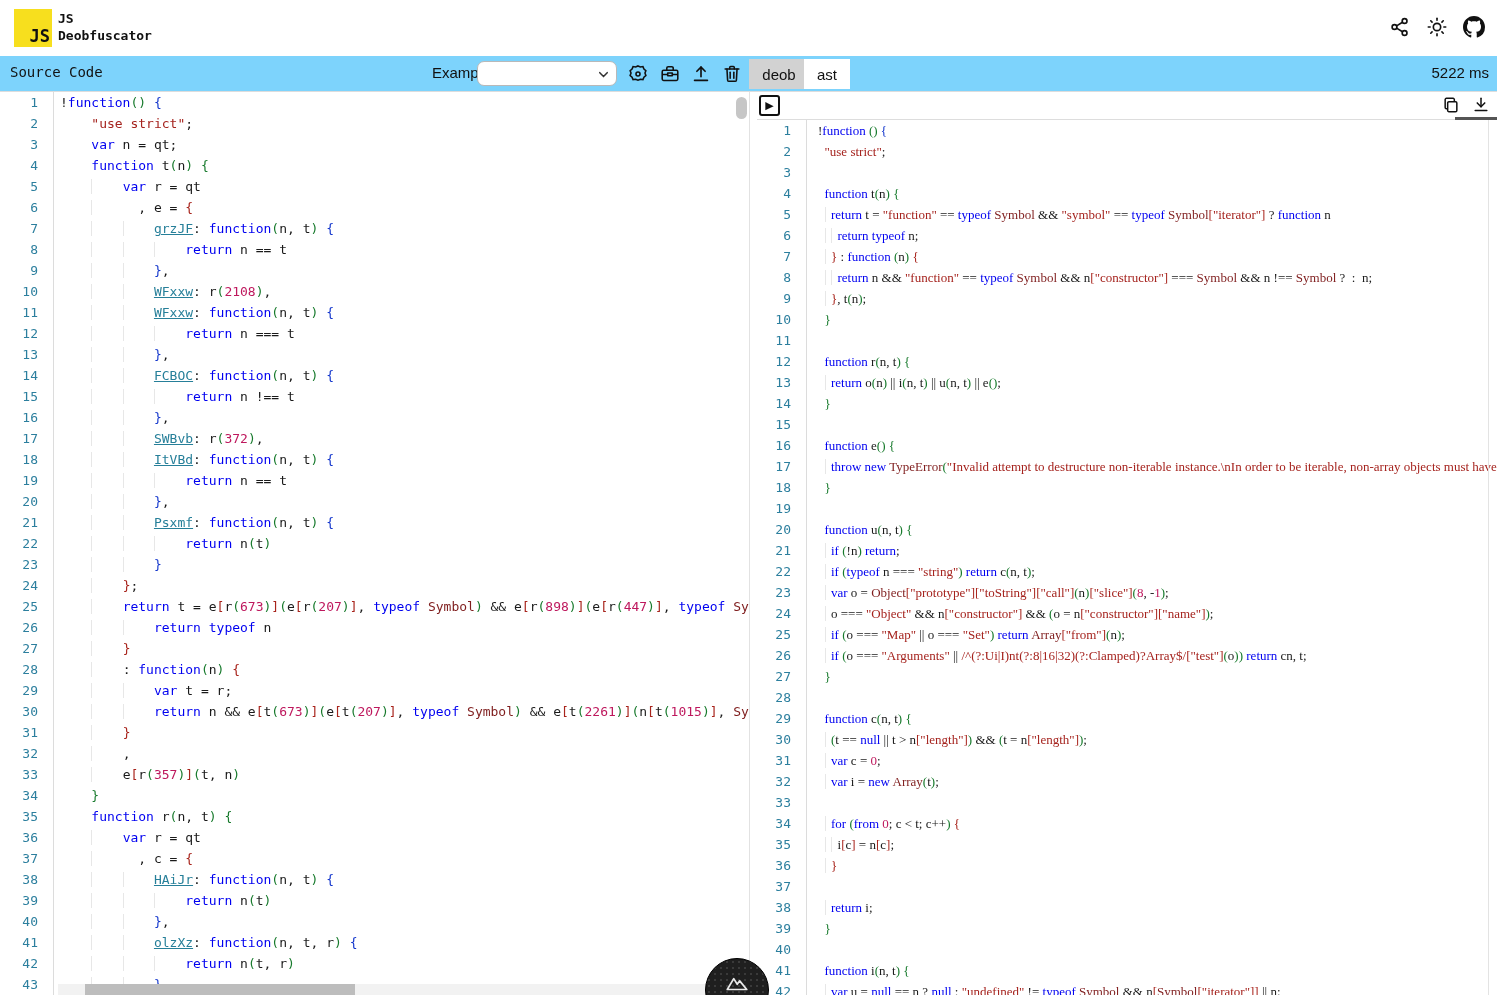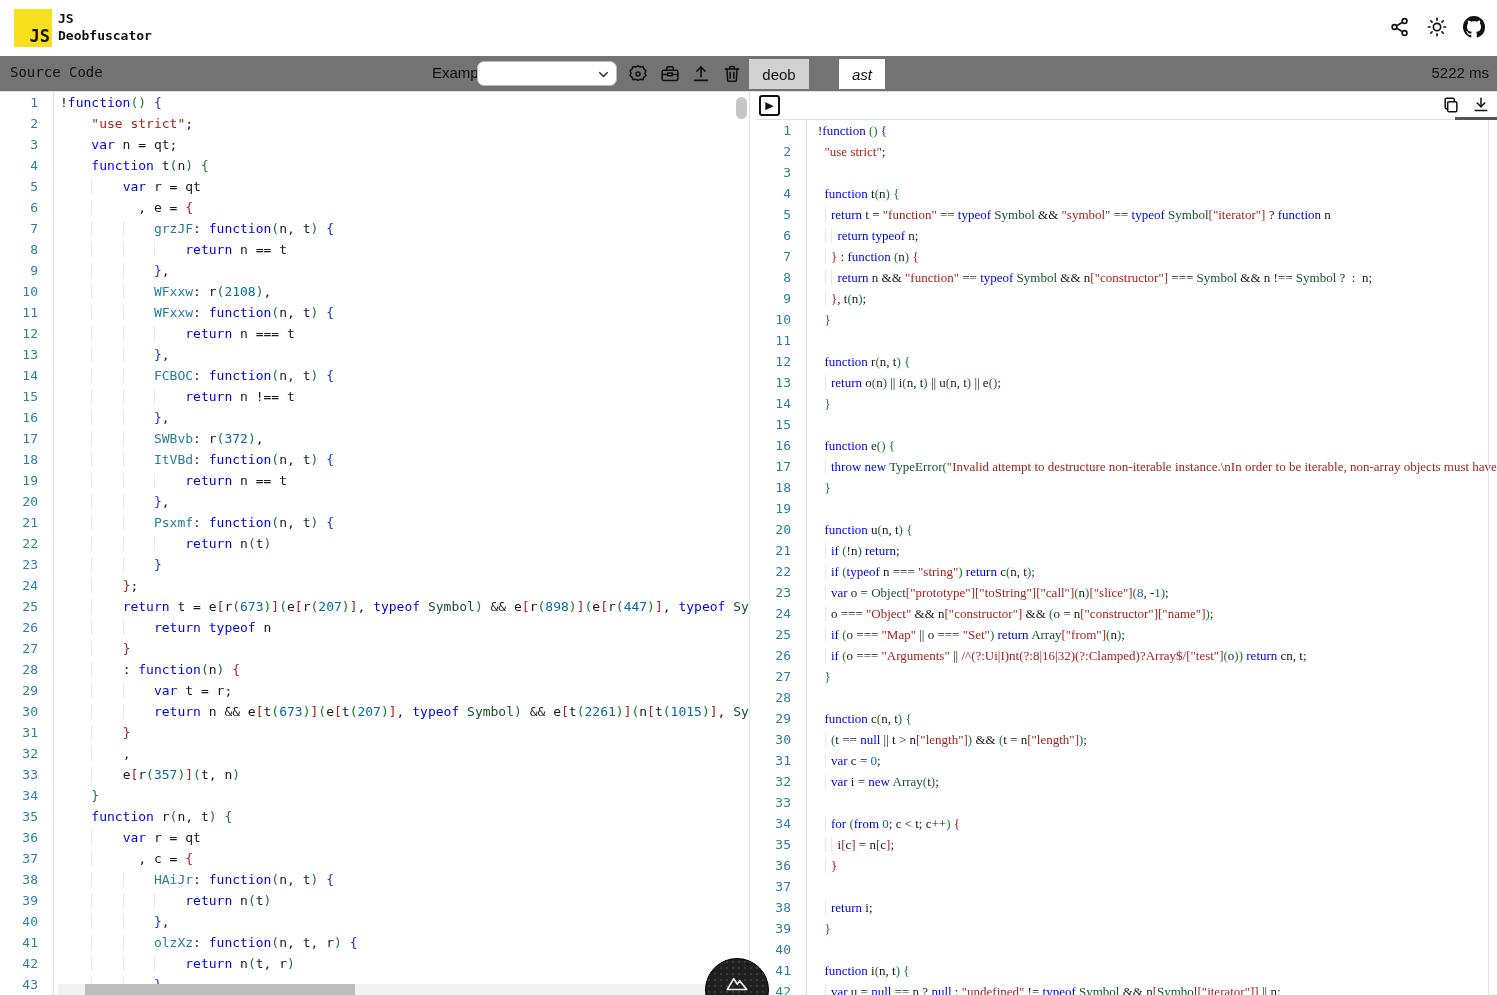--- a/index.html
+++ b/index.html
@@ -10,48 +10,48 @@
   #header { position:absolute; left:0; top:0; width:1497px; height:56px; background:#fff; }
   #logo { position:absolute; left:14px; top:9px; width:38px; height:38px; background:#f7df1e;
     display:flex; align-items:flex-end; justify-content:flex-end; }
   #logo span { font-family:"DejaVu Sans Mono", monospace; font-weight:bold; font-size:17px; padding:0 2px 1px 0; }
   #apptitle { position:absolute; left:58px; top:10px; font-family:"DejaVu Sans Mono", monospace;
     font-weight:bold; font-size:13px; line-height:17px; }
   .hdr-icons { position:absolute; right:12px; top:16px; display:flex; gap:15px; }
   .hdr-icons .icn { width:22px; height:22px; cursor:pointer; }
 
   
-  #toolbar { position:absolute; left:0; top:56px; width:1497px; height:35px; background:#737373;padding-left:20px; }
+  #toolbar { position:absolute; left:0; top:56px; width:1497px; height:35px; background:#7dd3fc;padding-left:20px; }
   #src-label { position:absolute; left:10px; top:8px; font-family:"DejaVu Sans Mono", monospace; font-size:14px; }
   #example-label { position:absolute; left:432px; top:8px; font-size:15px; }
   #example-select { position:absolute; left:477px; top:5px; width:140px; height:25px;
     border:1px solid #b9b9b9; border-radius:7px; background:#fff; }
   #example-select svg { position:absolute; right:6px; top:6px; }
   .tb-btn { position:absolute; top:7px; width:22px; height:22px; cursor:pointer; }
   #btn-settings { left:627px; } #btn-toolbox { left:659px; } #btn-upload { left:690px; } #btn-trash { left:721px; }
   .tab { position:absolute; top:3px; height:30px; display:flex; align-items:center; justify-content:center;
     font-size:15px; cursor:pointer;text-align:center; }
   #tab-deob { left:749px; width:60px; }
-  #tab-ast  { left:839px; width:46px; background:#fff;font-style:italic; }
+  #tab-ast  { left:804px; width:46px; background:#fff; }
   #timing { position:absolute; right:8px; top:8px; font-size:15px; }
   #toolbar-divider { position:absolute; left:0; top:91px; width:1497px; height:1px; background:#ddd; }
 
   
   .editor { position:absolute; background:#fff; overflow:hidden;
     font-family:"DejaVu Sans Mono", monospace; font-size:13px; }
   .cl { display:flex; height:21px; line-height:21px; white-space:pre; }
   .ln { flex:0 0 53px; text-align:right; padding-right:15px; color:#2c7f9e; }
   .ct { flex:1 1 auto; overflow:hidden; white-space:pre; color:#1a1a1a; }
   .gut-border { position:absolute; top:0; bottom:0; width:1px; background:#dcdcdc; }
   .ig { box-shadow: inset 1px 0 0 #e7e7e7; }
   .tk-kw  { color:#0000f0; }
   .tk-str { color:#a5231e; }
-  .tk-num { color:#0369a1; }
-  .tk-cls { color:#14532d; }
-  .tk-prop{ color:#267f99; }
+  .tk-num { color:#be185d; }
+  .tk-cls { color:#7f1d1d; }
+  .tk-prop{ color:#267f99;text-decoration:underline; }
   .b-blue { color:#1336cc; }
   .b-green{ color:#177a2c; }
   .b-red  { color:#a8241c; }
 
   
   #editor-source { left:0; top:92px; width:750px; height:903px; border-right:1px solid #e2e2e2; }
   #editor-source .gut-border { left:53px; }
   #editor-source .ct { padding-left:7px; }
 
   

